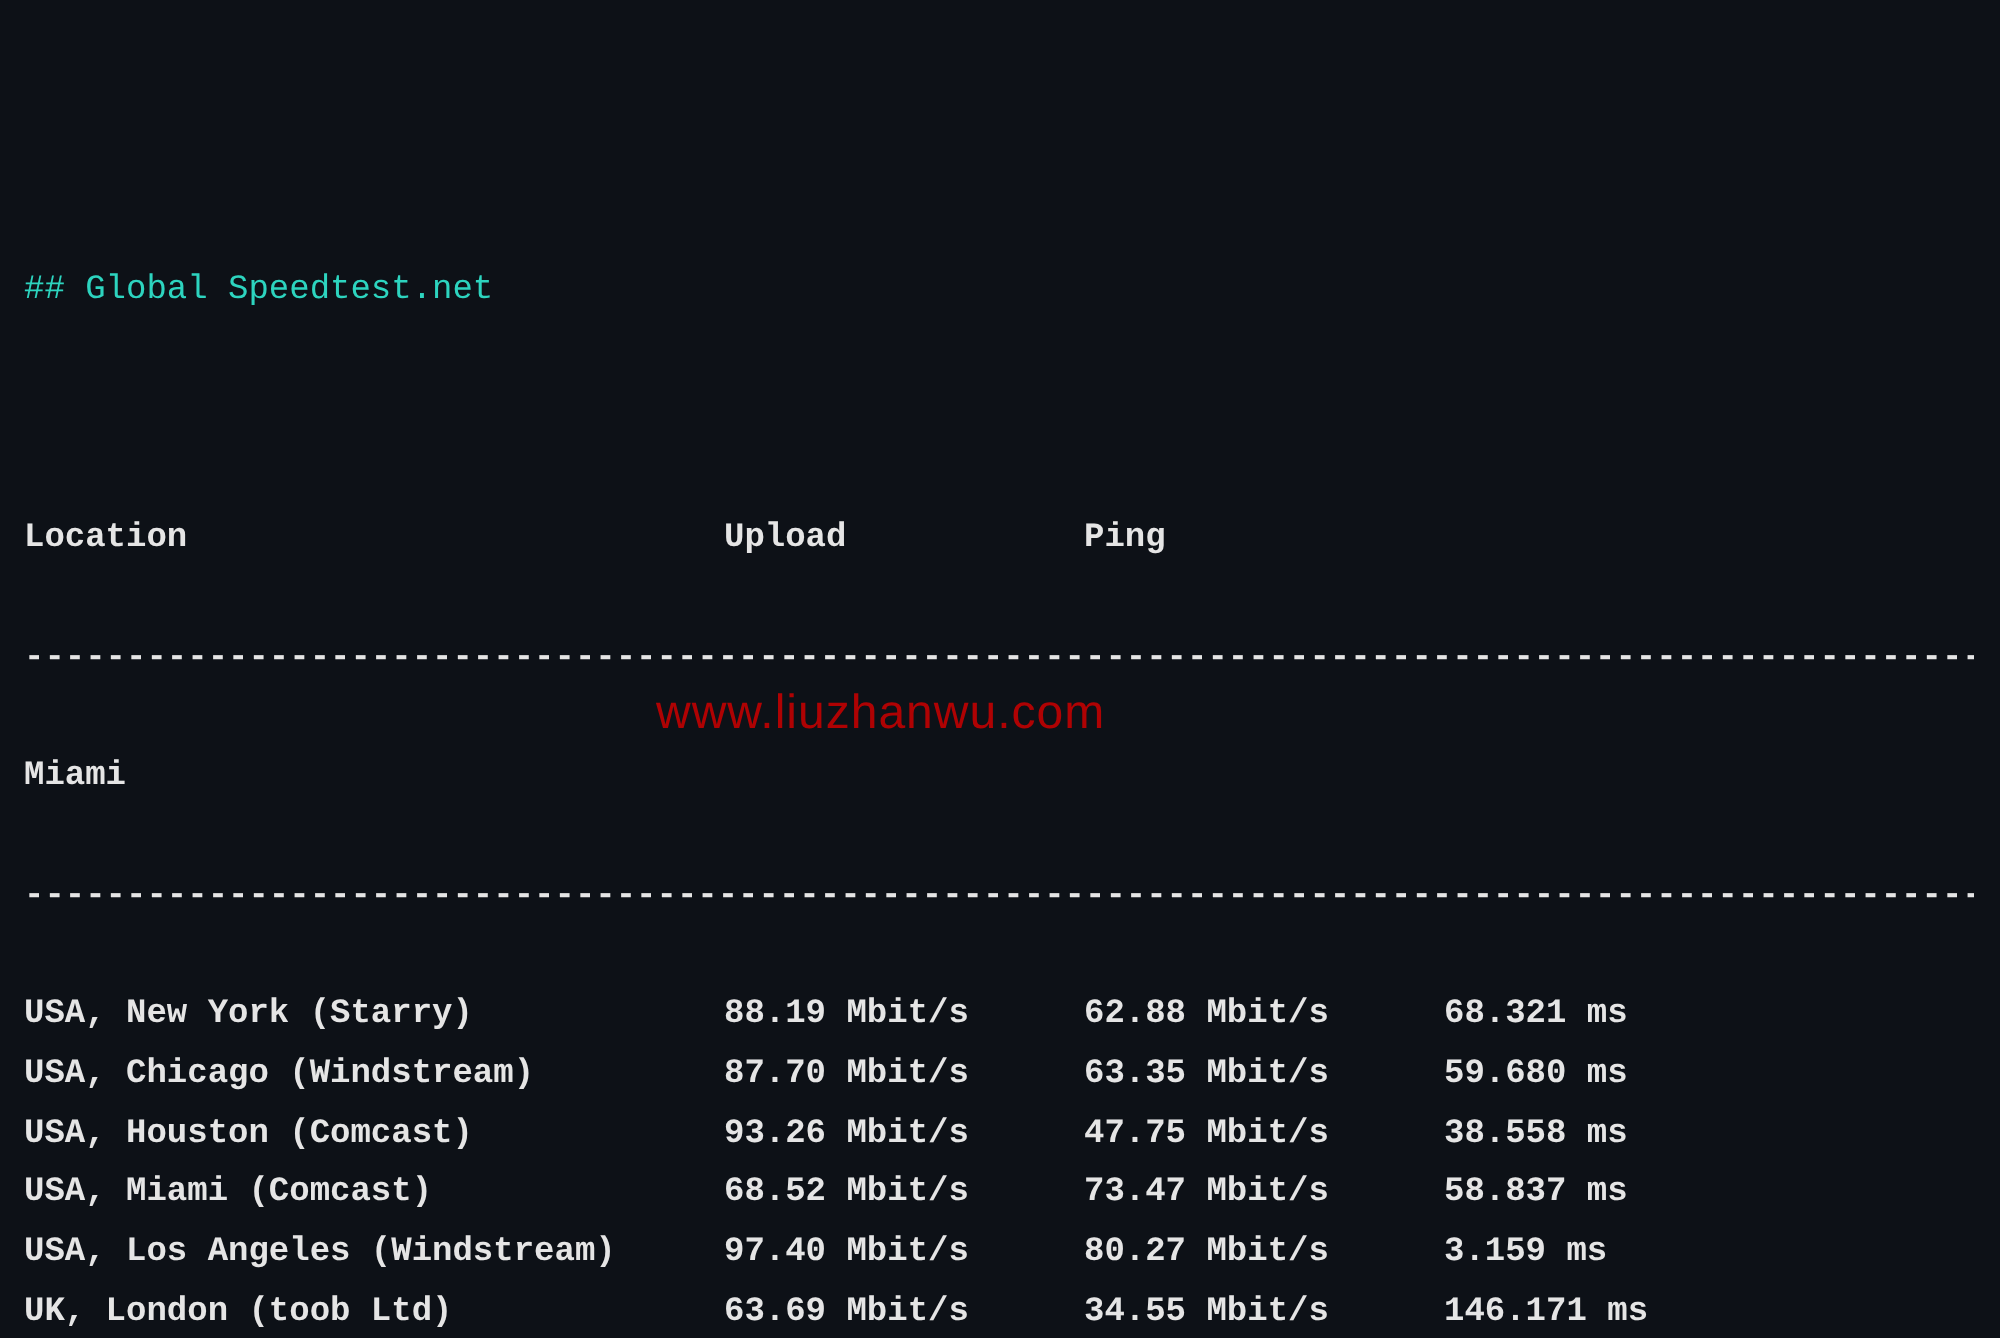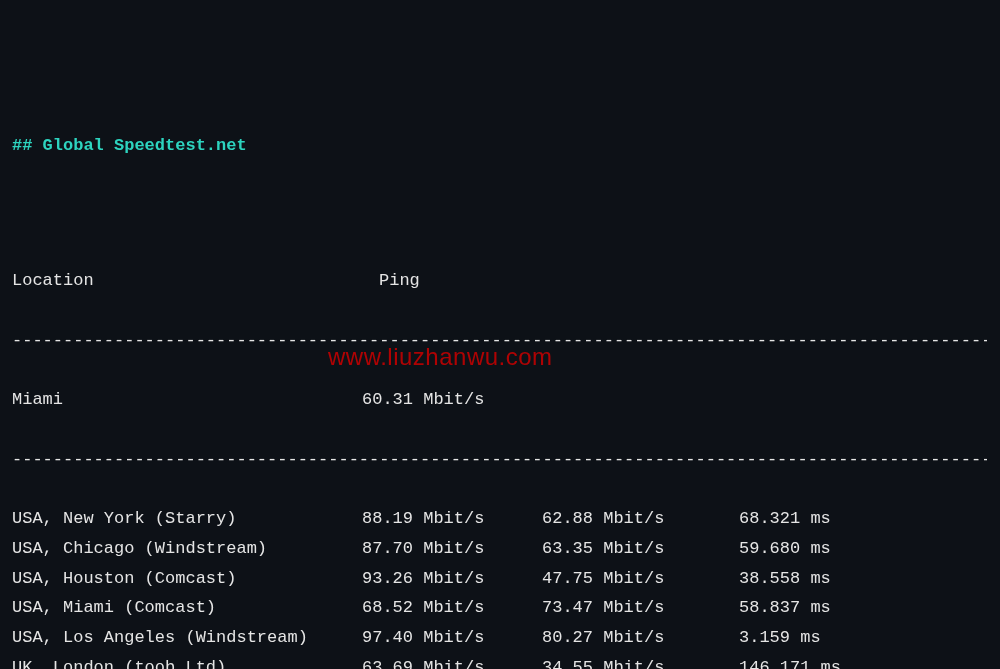--- a/index.html
+++ b/index.html
@@ -1,53 +1,53 @@
 <!DOCTYPE html>
 <html><head>
   <meta charset="utf-8">
   <style>
     * {
       margin: 0;
       padding: 0;
       box-sizing: border-box;
+      font-weight: bold;
     }
     body {
       background-color: #0d1117;
       font-family: 'Consolas', 'Monaco', 'Courier New', monospace;
       font-size: 17px;
       line-height: 1.75;
       color: #e5e5e5;
       padding: 12px;
       width: 1000px;
       height: 669px;
       overflow: hidden;
       position: relative;
       white-space: pre;
     }
     .title {
       color: #2dd4bf;
-      font-weight: bold;
-      margin-bottom: 16px;
+      font-weight: normal;
+      margin-bottom: 5px;
     }
     .row {
       display: flex;
       color: #e5e5e5;
     }
     .col-location {
       width: 350px;
     }
     .col-upload {
       width: 180px;
     }
     .col-download {
       width: 180px;
     }
     .col-ping {
       width: 180px;
-      margin-left: 17px;
     }
     .separator {
       color: #e5e5e5;
       letter-spacing: 0;
       overflow: hidden;
       width: 975px;
     }
     .watermark {
       position: absolute;
       top: 336px;
@@ -63,26 +63,26 @@
   </style>
 </head>
 <body>
 
 
 
 <div class="title">## Global Speedtest.net</div>
 <div>&nbsp;</div>
 <div class="row">
   <span class="col-location">Location</span>
+  <span class="col-upload">Upload</span>
   <span class="col-ping">Ping</span>
 </div>
 <div class="separator">--------------------------------------------------------------------------------------------------</div>
 <div class="row">
   <span class="col-location">Miami</span>
-  <span class="col-download">60.31 Mbit/s</span>
 </div>
 <div class="separator">--------------------------------------------------------------------------------------------------</div>
 <div id="results-container"><div class="row"><span class="col-location">USA, New York (Starry)</span><span class="col-upload">88.19 Mbit/s</span><span class="col-download">62.88 Mbit/s</span><span class="col-ping">68.321 ms</span></div><div class="row"><span class="col-location">USA, Chicago (Windstream)</span><span class="col-upload">87.70 Mbit/s</span><span class="col-download">63.35 Mbit/s</span><span class="col-ping">59.680 ms</span></div><div class="row"><span class="col-location">USA, Houston (Comcast)</span><span class="col-upload">93.26 Mbit/s</span><span class="col-download">47.75 Mbit/s</span><span class="col-ping">38.558 ms</span></div><div class="row"><span class="col-location">USA, Miami (Comcast)</span><span class="col-upload">68.52 Mbit/s</span><span class="col-download">73.47 Mbit/s</span><span class="col-ping">58.837 ms</span></div><div class="row"><span class="col-location">USA, Los Angeles (Windstream)</span><span class="col-upload">97.40 Mbit/s</span><span class="col-download">80.27 Mbit/s</span><span class="col-ping">3.159 ms</span></div><div class="row"><span class="col-location">UK, London (toob Ltd)</span><span class="col-upload">63.69 Mbit/s</span><span class="col-download">34.55 Mbit/s</span><span class="col-ping">146.171 ms</span></div></div>
 
 <div class="watermark">www.liuzhanwu.com</div>
 
 
 
 
 </body></html>

